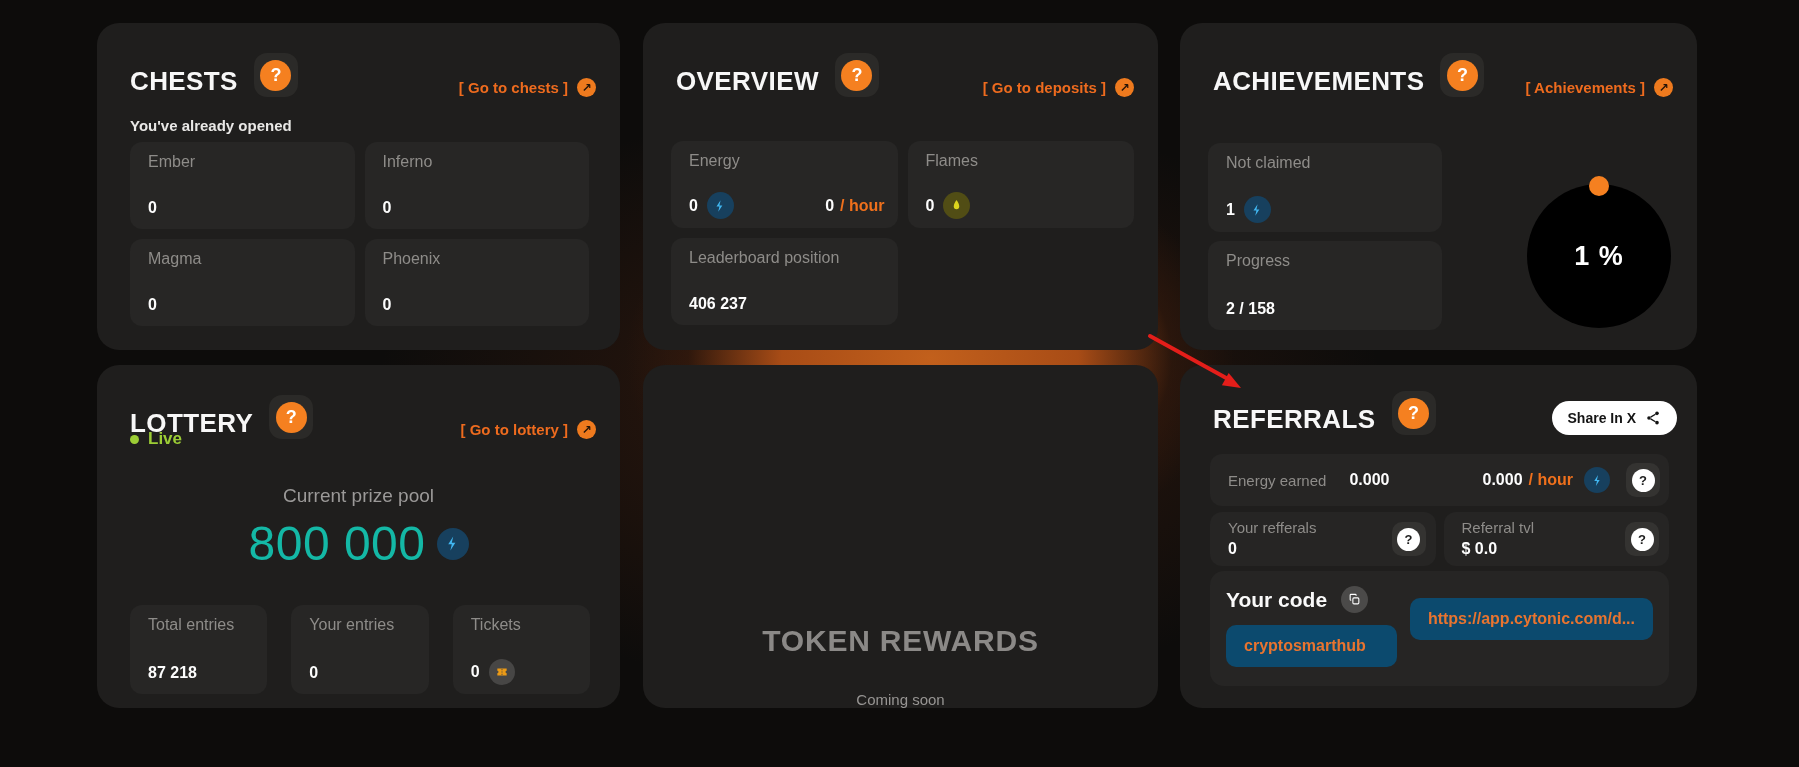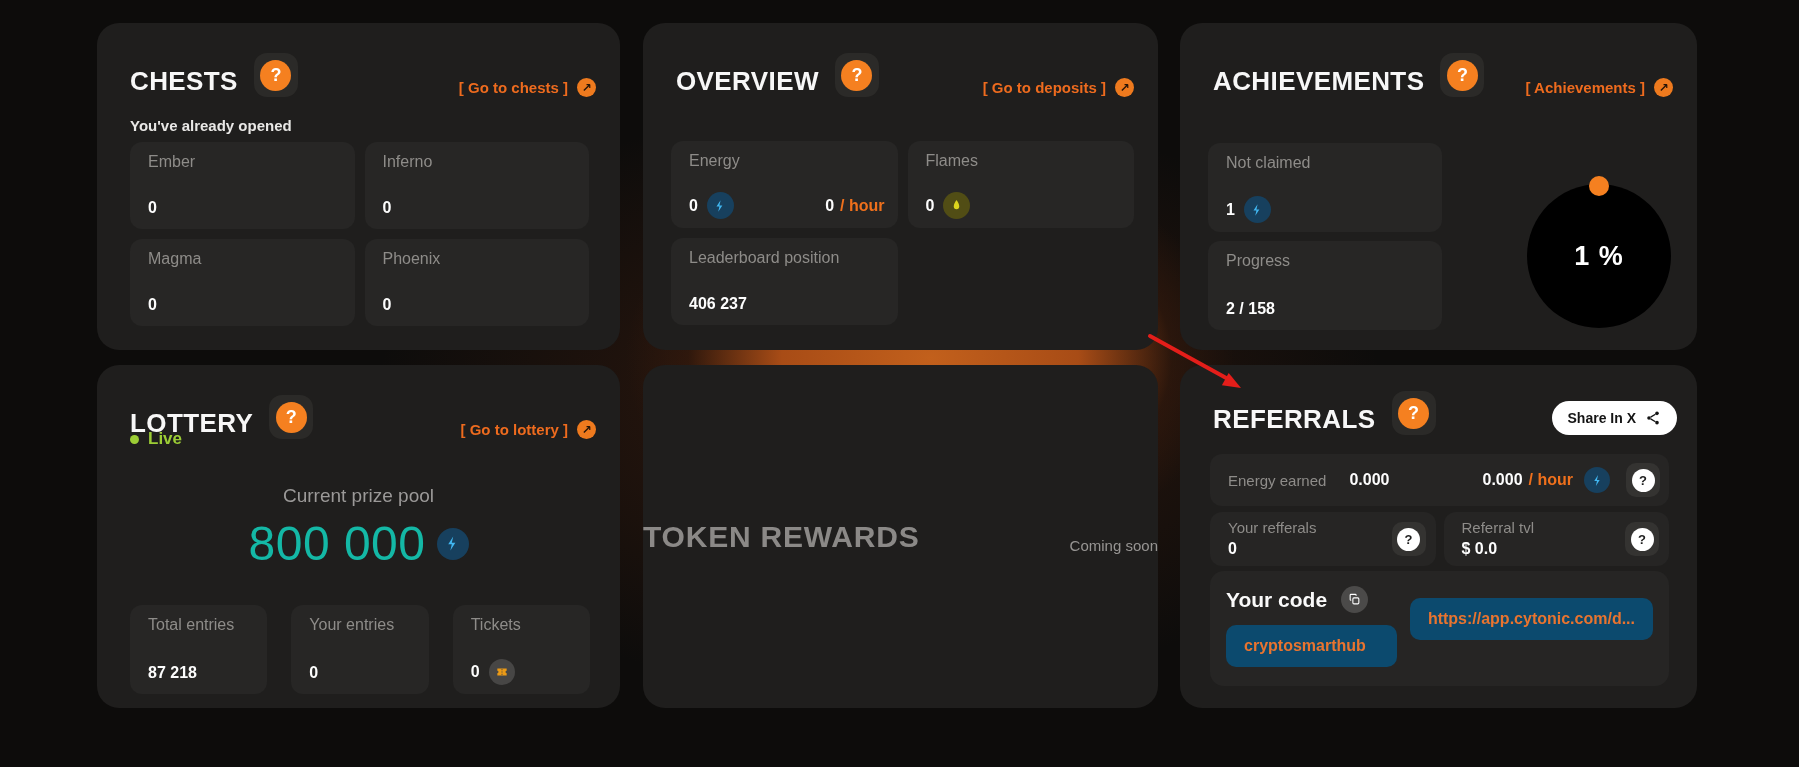--- a/index.html
+++ b/index.html
@@ -62,23 +62,23 @@
   .live-dot { width:9px; height:9px; border-radius:50%; background:#9ccd35; }
   .live-text { color:#9ccd35; font-size:17px; font-weight:600; }
   .prize-wrap { position:absolute; left:0; right:0; top:120px; text-align:center; }
   .prize-label { font-size:19px; color:#9b9998; }
   .prize-row { margin-top:9px; display:inline-flex; align-items:center; gap:11px; }
   .prize-value { font-size:48px; font-weight:400; color:#14b8a6; letter-spacing:.5px; }
   .grid3 { position:absolute; left:33px; right:30px; top:240px;
            display:grid; grid-template-columns:1fr 1fr 1fr; grid-auto-rows:89px; gap:24px; }
 
   
-  .token-wrap { position:absolute; inset:0; display:flex; flex-direction:row; align-items:center; justify-content:space-between;gap:13px; }
+  .token-wrap { position:absolute; inset:0; display:flex; flex-direction:column; align-items:center; justify-content:flex-end; }
   .token-title { font-size:30px; font-weight:600; color:#8b8987; letter-spacing:.8px; }
-  .token-sub { margin-top:17px; font-size:15px; color:#979593; }
+  .token-sub { margin-top:33px; font-size:15px; color:#979593; }
 
   
   #card-referrals .card-head { top:26px; right:20px; }
   .share-pill { margin-left:auto; height:34px; border-radius:17px; background:#ffffff; color:#141414;
                 display:flex; align-items:center; gap:9px; padding:0 16px; font-size:14px; font-weight:700; cursor:pointer; }
   .ref-row1 { position:absolute; left:30px; right:28px; top:89px; height:52px; border-radius:12px; background:#262524;
               display:flex; align-items:center; padding:0 9px 0 18px; gap:8px; }
   .ref-row1-label { font-size:15px; color:#8e8c89; }
   .ref-row1-val { font-size:16px; font-weight:700; color:#fdfdfd; margin-left:15px; }
   .qa-sq { width:34px; height:34px; border-radius:10px; background:#343331; display:flex; align-items:center;

